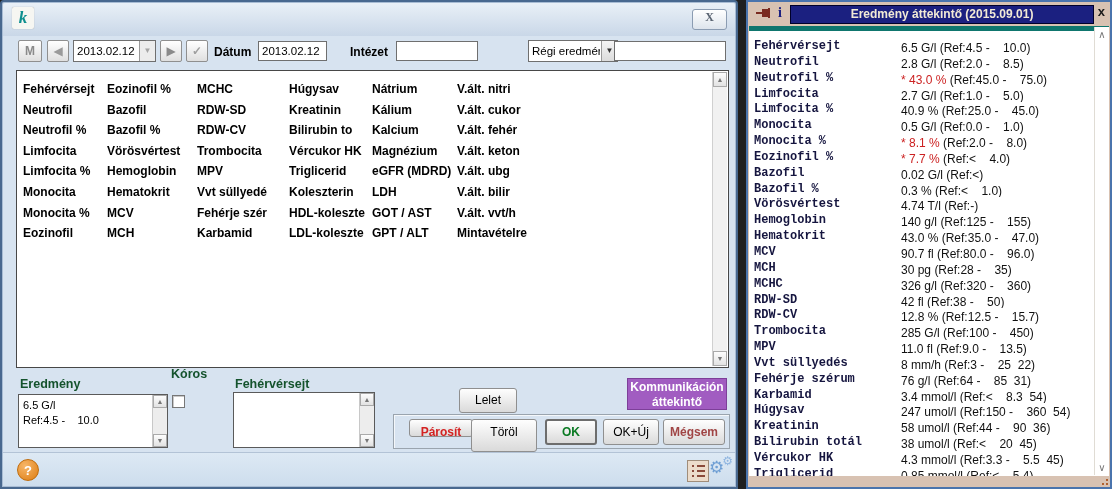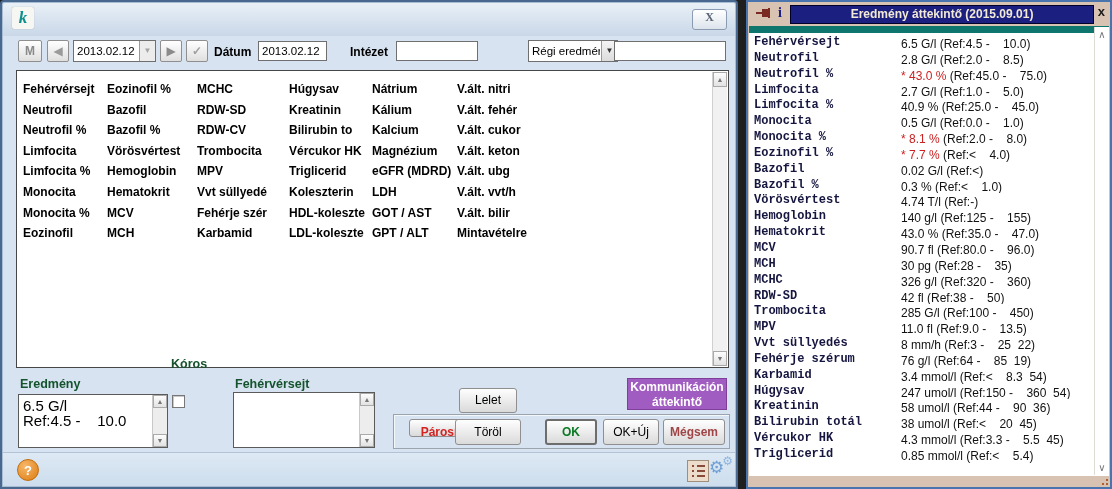--- a/index.html
+++ b/index.html
@@ -45,21 +45,21 @@
   .tcol:nth-child(7){ width:160px; }
   .titem{ height:20.6px; line-height:20.6px; font-weight:bold; font-size:12px; color:#000; white-space:nowrap; }
   .vsb{ position:absolute; right:1px; top:1px; bottom:1px; width:15px; background:#f1f1f1; border-left:1px solid #d0d0d0; }
   .sbtn{ position:absolute; left:0; width:14px; height:15px; background:linear-gradient(#fdfdfd,#e2e2e2);
     border:1px solid #aaa; text-align:center; font-size:7px; color:#777; line-height:13px; }
   .sbtn.up{ top:0; } .sbtn.dn{ bottom:0; }
 
   
   .b-label{ position:absolute; font-weight:bold; font-size:12.5px; color:#14532d; }
   .ta{ position:absolute; background:#fff; border:1px solid #5a5a5a; }
-  .ta .txt{ position:absolute; left:4px; top:3px; right:17px; font-size:15px; color:#000; white-space:pre; line-height:15px; }
+  .ta .txt{ position:absolute; left:4px; top:3px; right:17px; font-size:11px; color:#000; white-space:pre; line-height:15px; }
   .ta .tsb{ position:absolute; right:0; top:0; bottom:0; width:15px; background:#ededed; border-left:1px solid #c8c8c8; }
   .ta .sbtn{ width:14px; height:13px; line-height:11px; }
   .checkbox{ position:absolute; left:170px; top:393px; width:13px; height:13px; background:#fff;
     border:1px solid #777; box-shadow:inset 1px 1px 0 #c9c9c9; }
   .btn{ position:absolute; background:linear-gradient(#fefefe,#dadada); border:1px solid #8f8f8f;
     border-radius:3px; text-align:center; font-size:12px; color:#000; cursor:pointer; }
   .btn-komm{ position:absolute; left:625px; top:376px; width:100px; height:32px; background:#a15cc1;
     border:1px solid #7d3f99; color:#fff; font-weight:bold; font-size:12px; line-height:15px; text-align:center;
     padding-top:1px; cursor:pointer; }
   .btnframe{ position:absolute; left:391px; top:412px; width:337px; height:35px; border:1px solid #9aa4ae;
@@ -84,21 +84,21 @@
   
   .overlay{ position:absolute; left:746px; top:0; width:366px; height:489px;
     background:#d8c2b2; border:2px solid #4a74ad; }
   .o-head{ position:absolute; left:0; right:0; top:0; height:24px; }
   .pin-ic{ position:absolute; left:8px; top:6px; width:16px; height:10px; cursor:pointer; }
   .info-ic{ position:absolute; left:30px; top:3px; font:bold 14px "Liberation Serif", serif; color:#1b2080; cursor:pointer; }
   .o-title{ position:absolute; left:42px; top:3px; width:304px; height:19px; background:#1b2080;
     border:1px solid #00002a; color:#f2ead6; font-weight:bold; font-size:12px; text-align:center; line-height:17px; }
   .o-close{ position:absolute; right:5px; top:2px; font-weight:bold; font-size:13px; color:#1a1a1a; cursor:pointer; }
   .o-list{ position:absolute; left:1px; right:1px; top:24px; height:452px; background:#fff;
-    border-top:7px solid #0f766e; overflow:hidden; padding-top:2px; }
+    border-top:5px solid #0f766e; overflow:hidden; padding-top:8px; }
   .orow{ height:15.85px; line-height:15.85px; white-space:pre; overflow:hidden; }
   .olabel{ display:inline-block; width:152px; padding-left:5px; font-family:"Liberation Mono", monospace;
     font-weight:bold; font-size:12px; color:#15153f; vertical-align:top; }
   .oval{ font-size:12px; color:#111; }
   .oval.abn{ color:#cc2222; }
   .oref{ font-size:12px; color:#111; }
   .o-sb{ position:absolute; right:1px; top:25px; bottom:12px; width:15px; background:#fff; border-left:1px solid #e0dcd4; }
   .o-sb .car{ position:absolute; left:0; width:14px; text-align:center; font-size:10px; color:#777; cursor:pointer; }
   .car.up{ top:2px; } .car.dn{ bottom:2px; }
   .o-foot{ position:absolute; left:0; right:0; bottom:0; height:11px; background:#d8c2b2; }
@@ -188,61 +188,61 @@
           <div class="titem">Kálium</div>
           <div class="titem">Kalcium</div>
           <div class="titem">Magnézium</div>
           <div class="titem">eGFR (MDRD)</div>
           <div class="titem">LDH</div>
           <div class="titem">GOT / AST</div>
           <div class="titem">GPT / ALT</div>
         </div>
         <div class="tcol">
           <div class="titem">V.ált. nitri</div>
+          <div class="titem">V.ált. cukor</div>
           <div class="titem">V.ált. fehér</div>
-          <div class="titem">V.ált. cukor</div>
           <div class="titem">V.ált. keton</div>
           <div class="titem">V.ált. ubg</div>
+          <div class="titem">V.ált. bilir</div>
           <div class="titem">V.ált. vvt/h</div>
-          <div class="titem">V.ált. bilir</div>
           <div class="titem">Mintavételre</div>
         </div>
       </div>
     <div class="vsb">
       <div class="sbtn up">▲</div>
       <div class="sbtn dn">▼</div>
     </div>
   </div>
 
   <div class="b-label" style="left:18px;top:375px;">Eredmény</div>
   <div class="ta" style="left:16px;top:392px;width:150px;height:54px;">
     <div class="txt"><span>6.5 G/l</span>
 <span>Ref:4.5 -    10.0</span></div>
     <div class="tsb">
       <div class="sbtn up">▲</div>
       <div class="sbtn dn">▼</div>
     </div>
   </div>
-  <div class="b-label" style="left:169px;top:355px;">Kóros</div>
+  <div class="b-label" style="left:169px;top:365px;">Kóros</div>
   <div class="checkbox"></div>
   <div class="b-label" style="left:233px;top:375px;">Fehérvérsejt</div>
   <div class="ta" style="left:231px;top:390px;width:142px;height:56px;">
     <div class="txt"></div>
     <div class="tsb">
       <div class="sbtn up">▲</div>
       <div class="sbtn dn">▼</div>
     </div>
   </div>
 
   <div class="btn" style="left:457px;top:386px;width:58px;height:25px;line-height:23px;">Lelet</div>
   <div class="btn-komm">Kommunikáción áttekintő</div>
 
   <div class="btnframe"></div>
   <div class="btn red-t" style="left:397px;top:417px;width:64px;height:18px;line-height:24px;margin-left:10px;">Párosít</div>
-  <div class="btn" style="left:453px;top:417px;width:66px;height:26px;line-height:24px;">Töröl</div>
+  <div class="btn" style="left:469px;top:417px;width:66px;height:33px;line-height:24px;">Töröl</div>
   <div class="btn green-t" style="left:543px;top:417px;width:52px;height:26px;line-height:23px;border:2px solid #6d6d6d;">OK</div>
   <div class="btn" style="left:601px;top:417px;width:56px;height:26px;line-height:24px;">OK+Új</div>
   <div class="btn maroon-t" style="left:661px;top:417px;width:62px;height:26px;line-height:24px;">Mégsem</div>
 
   <div class="statusbar">
     <div class="help-ic">?</div>
     <div class="list-ic">
         <i></i>
         <i></i>
         <i></i>
@@ -274,24 +274,25 @@
       <div class="orow"><span class="olabel">Eozinofil %</span><span class="oval abn">* 7.7 % </span><span class="oref">(Ref:&lt;    4.0)</span></div>
       <div class="orow"><span class="olabel">Bazofil</span><span class="oval">0.02 G/l </span><span class="oref">(Ref:&lt;)</span></div>
       <div class="orow"><span class="olabel">Bazofil %</span><span class="oval">0.3 % </span><span class="oref">(Ref:&lt;    1.0)</span></div>
       <div class="orow"><span class="olabel">Vörösvértest</span><span class="oval">4.74 T/l </span><span class="oref">(Ref:-)</span></div>
       <div class="orow"><span class="olabel">Hemoglobin</span><span class="oval">140 g/l </span><span class="oref">(Ref:125 -    155)</span></div>
       <div class="orow"><span class="olabel">Hematokrit</span><span class="oval">43.0 % </span><span class="oref">(Ref:35.0 -    47.0)</span></div>
       <div class="orow"><span class="olabel">MCV</span><span class="oval">90.7 fl </span><span class="oref">(Ref:80.0 -    96.0)</span></div>
       <div class="orow"><span class="olabel">MCH</span><span class="oval">30 pg </span><span class="oref">(Ref:28 -    35)</span></div>
       <div class="orow"><span class="olabel">MCHC</span><span class="oval">326 g/l </span><span class="oref">(Ref:320 -    360)</span></div>
       <div class="orow"><span class="olabel">RDW-SD</span><span class="oval">42 fl </span><span class="oref">(Ref:38 -    50)</span></div>
+      <div class="orow"><span class="olabel">RDW-CV</span><span class="oval">12.8 % </span><span class="oref">(Ref:12.5 -    15.7)</span></div>
       <div class="orow"><span class="olabel">Trombocita</span><span class="oval">285 G/l </span><span class="oref">(Ref:100 -    450)</span></div>
       <div class="orow"><span class="olabel">MPV</span><span class="oval">11.0 fl </span><span class="oref">(Ref:9.0 -    13.5)</span></div>
       <div class="orow"><span class="olabel">Vvt süllyedés</span><span class="oval">8 mm/h </span><span class="oref">(Ref:3 -    25  22)</span></div>
-      <div class="orow"><span class="olabel">Fehérje szérum</span><span class="oval">76 g/l </span><span class="oref">(Ref:64 -    85  19)</span></div>
+      <div class="orow"><span class="olabel">Fehérje szérum</span><span class="oval">76 g/l </span><span class="oref">(Ref:64 -    85  31)</span></div>
       <div class="orow"><span class="olabel">Karbamid</span><span class="oval">3.4 mmol/l </span><span class="oref">(Ref:&lt;    8.3  54)</span></div>
       <div class="orow"><span class="olabel">Húgysav</span><span class="oval">247 umol/l </span><span class="oref">(Ref:150 -    360  54)</span></div>
       <div class="orow"><span class="olabel">Kreatinin</span><span class="oval">58 umol/l </span><span class="oref">(Ref:44 -    90  36)</span></div>
       <div class="orow"><span class="olabel">Bilirubin totál</span><span class="oval">38 umol/l </span><span class="oref">(Ref:&lt;    20  45)</span></div>
       <div class="orow"><span class="olabel">Vércukor HK</span><span class="oval">4.3 mmol/l </span><span class="oref">(Ref:3.3 -    5.5  45)</span></div>
       <div class="orow"><span class="olabel">Triglicerid</span><span class="oval">0.85 mmol/l </span><span class="oref">(Ref:&lt;    5.4)</span></div>
     </div>
 
   <div class="o-sb">
     <div class="car up">∧</div>

